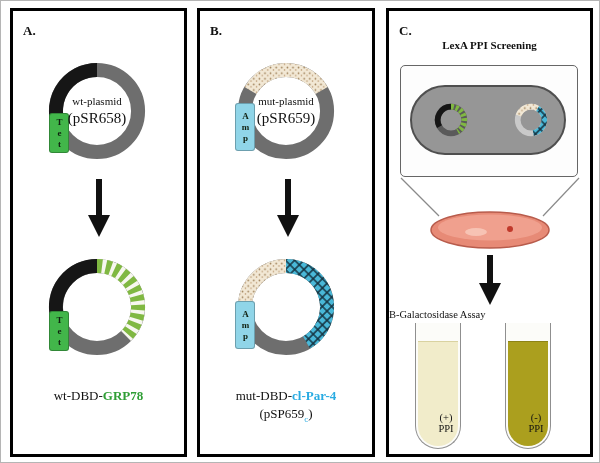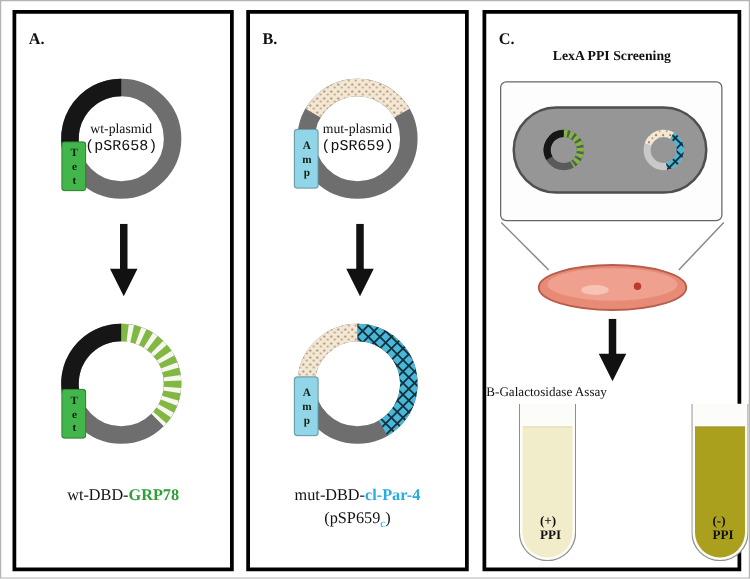--- a/index.html
+++ b/index.html
@@ -8,21 +8,21 @@
   .panel{position:absolute;top:7px;height:449px;border:3px solid #000;background:#fff;box-sizing:border-box;}
   #panel-a{left:9px;width:177px;}
   #panel-b{left:196px;width:178px;}
   #panel-c{left:385px;width:207px;}
   .panel-label{position:absolute;left:10px;top:12px;font-weight:bold;font-size:13px;}
   .plasmid{position:absolute;width:112px;height:112px;}
   .plasmid svg{position:absolute;left:0;top:0;}
   .plasmid-center{position:absolute;left:18px;top:18px;right:18px;bottom:18px;display:flex;
                   flex-direction:column;align-items:center;justify-content:center;text-align:center;}
   .plasmid-name{font-size:11px;line-height:1.25;}
-  .plasmid-id{font-size:12px;line-height:1.25;font-family:Liberation Mono, monospace;}
+  .plasmid-id{font-size:15px;line-height:1.25;}
   .marker-box{position:absolute;display:flex;align-items:center;justify-content:center;
               border-radius:3px;border:1px solid rgba(0,0,0,.25);}
   .vtext{writing-mode:vertical-rl;text-orientation:upright;font-size:9px;font-weight:bold;
          letter-spacing:1px;line-height:1;color:#102010;}
   .tet{background:#42b64a;width:18px;height:38px;}
   .amp{background:#90d5e8;width:18px;height:46px;}
   .down-arrow{position:absolute;}
   .caption{position:absolute;left:0;right:0;text-align:center;font-size:13px;line-height:1.35;}
   .caption .gene-a{color:#2f9e35;font-weight:bold;}
   .caption .gene-b{color:#29abe2;font-weight:bold;}
@@ -35,25 +35,25 @@
               border-radius:5px;background:#fdfdfd;box-sizing:border-box;}
   .capsule{position:absolute;left:9px;top:19px;width:156px;height:70px;border-radius:35px;
            background:#969696;border:2px solid #4f4f4f;box-sizing:border-box;}
   .mini{position:absolute;width:38px;height:38px;}
   .callout-svg{position:absolute;left:0;top:0;pointer-events:none;}
   .dish{position:absolute;left:39px;top:198px;width:124px;height:42px;}
   .assay-title{position:absolute;left:0;right:0;top:298px;font-size:10.5px;}
   .tube{position:absolute;top:312px;width:46px;height:126px;border:1.5px solid #8f8f8f;border-top:none;
         border-radius:0 0 23px 23px;box-sizing:border-box;background:#fcfcf9;}
   #tube-pos{left:26px;}
-  #tube-neg{left:116px;margin-left:48px;}
+  #tube-neg{left:116px;}
   .liquid{position:absolute;left:2px;right:2px;top:18px;bottom:2px;border-radius:0 0 20px 20px;}
   .liquid-pos{background:#f1ecca;border-top:1px solid #d9d2a0;}
   .liquid-neg{background:#ab9f1e;border-top:1px solid #8d8316;}
-  .tube-label{position:absolute;left:16px;right:0;bottom:14px;text-align:left;font-size:10.5px;font-weight:bold;color:#111;}
+  .tube-label{position:absolute;left:16px;right:0;bottom:14px;text-align:center;font-size:10.5px;font-weight:normal;color:#111;}
 </style>
 </head>
 <body>
 
 <svg width="0" height="0" style="position:absolute">
   <defs>
     <pattern id="pat-dots" patternUnits="userSpaceOnUse" width="6" height="6">
       <rect width="6" height="6" fill="#f2e8d5"></rect>
       <circle cx="1.5" cy="1.5" r="0.9" fill="#9a7b52"></circle>
       <circle cx="4.5" cy="4" r="0.8" fill="#b08a5e"></circle>

